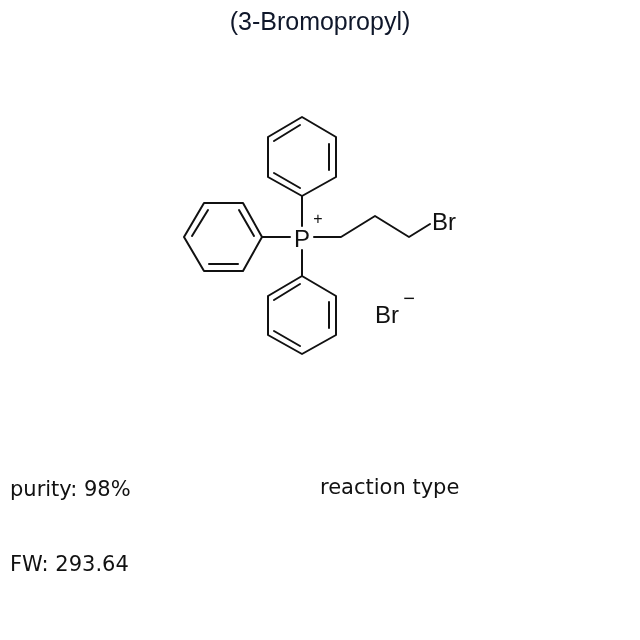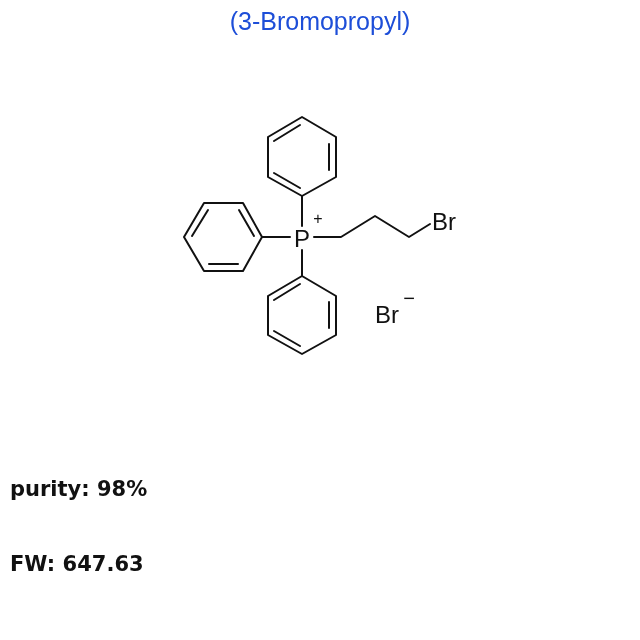--- a/index.html
+++ b/index.html
@@ -1,20 +1,20 @@
 <!DOCTYPE html>
 <html><head>
 <meta charset="utf-8">
 <style>
   html, body { margin: 0; padding: 0; background: #ffffff; }
   body { width: 640px; height: 640px; position: relative; overflow: hidden; font-family: "DejaVu Sans", sans-serif; color: #111111; }
-  .title { position: absolute; left: 0; width: 640px; top: 6px; text-align: center; font-family: "Liberation Sans", sans-serif; font-size: 25px; line-height: 30px; color: #1d4ed8; }
+  .title { position: absolute; left: 0; width: 640px; top: 6px; text-align: center; font-family: "Liberation Sans", sans-serif; font-size: 25px; line-height: 30px; color: #0f172a; }
   .title div { white-space: nowrap; }
   svg.mol { position: absolute; left: 0; top: 0; }
-  .info { position: absolute; font-size: 21px; line-height: 25px; color: #111; white-space: pre; font-weight: bold; }
+  .info { position: absolute; font-size: 21px; line-height: 25px; color: #111; white-space: pre; }
   .left-info { left: 10px; top: 427px; }
   .right-info { left: 320px; top: 425px; }
 </style>
 </head>
 <body>
 
 <div class="title">
   <div>(3-Bromopropyl)</div>
 </div>
 
@@ -52,17 +52,18 @@
     <text x="302" y="247" font-size="24" text-anchor="middle">P</text>
     <text x="318" y="224" font-size="16" text-anchor="middle">+</text>
     <text x="432" y="230" font-size="24">Br</text>
     <text x="375" y="323" font-size="24">Br</text>
     <text x="409" y="305" font-size="20" text-anchor="middle">−</text>
   </g>
 </svg>
 
 <div class="info left-info">
   <div>purity: 98%</div>
-  <div>FW: 647.63</div>
+  <div>FW: 293.64</div>
 </div>
 
 <div class="info right-info">
+  <div>reaction type</div>
 </div>
 
 </body></html>

